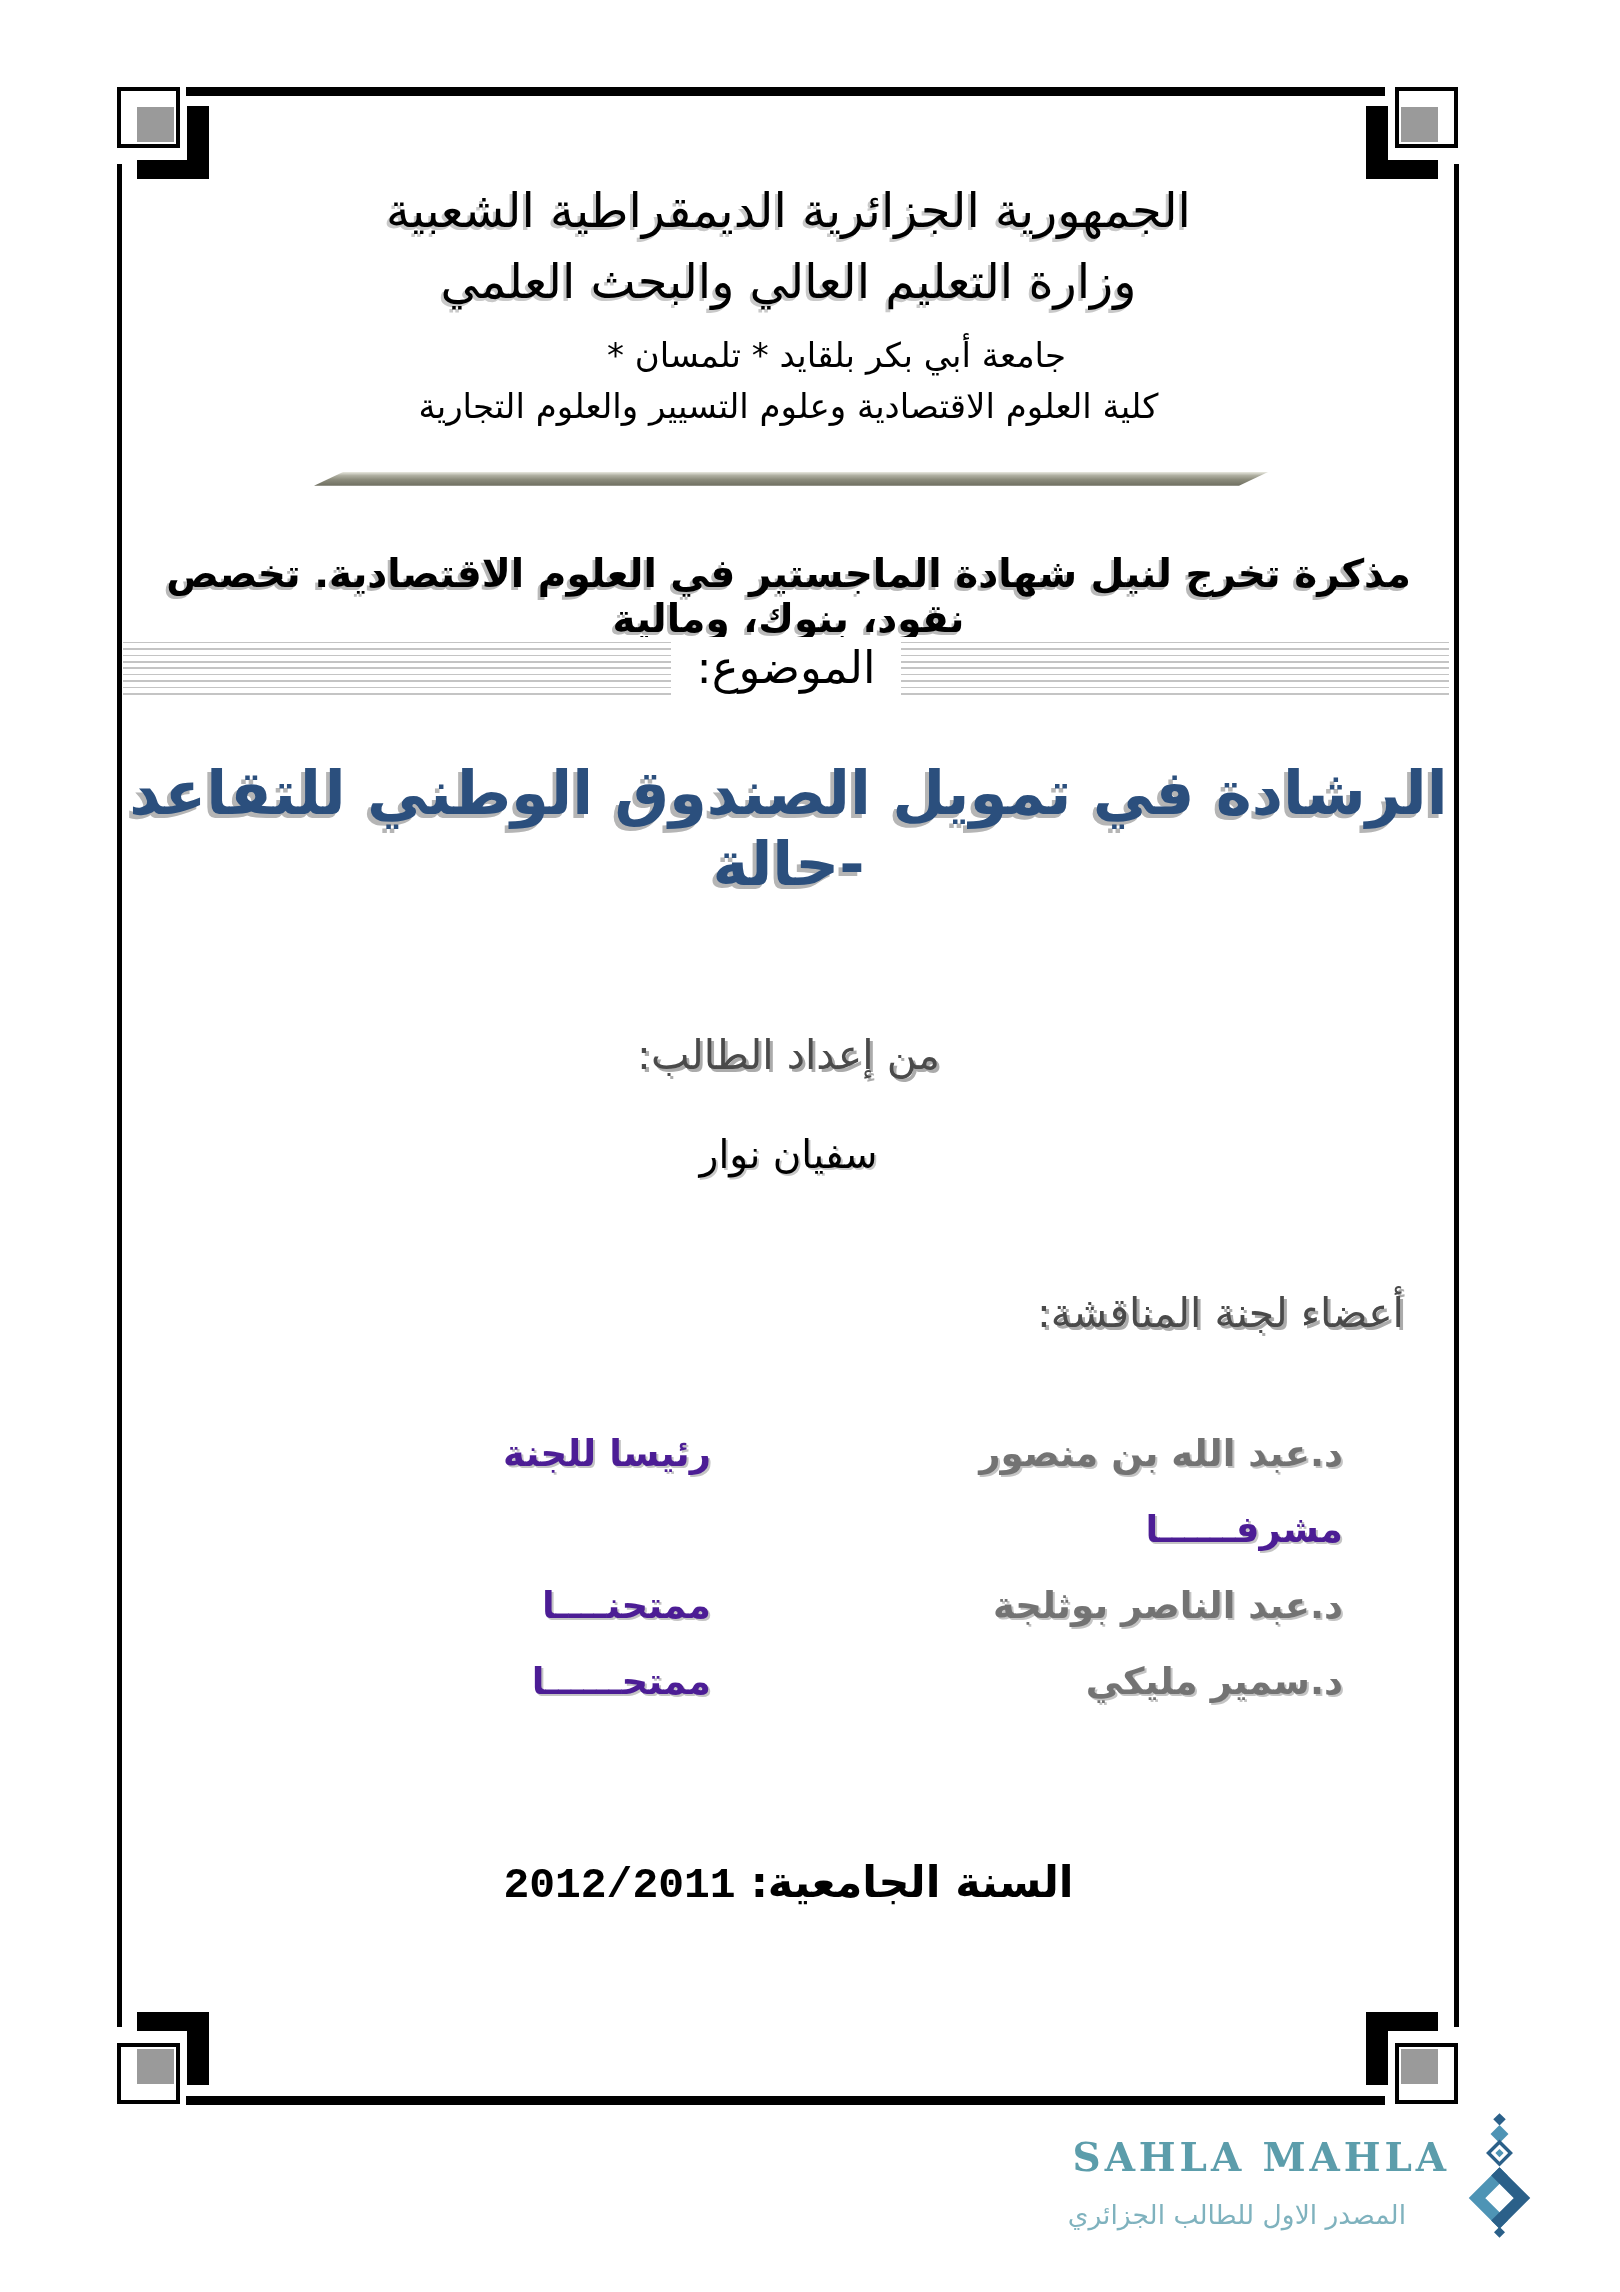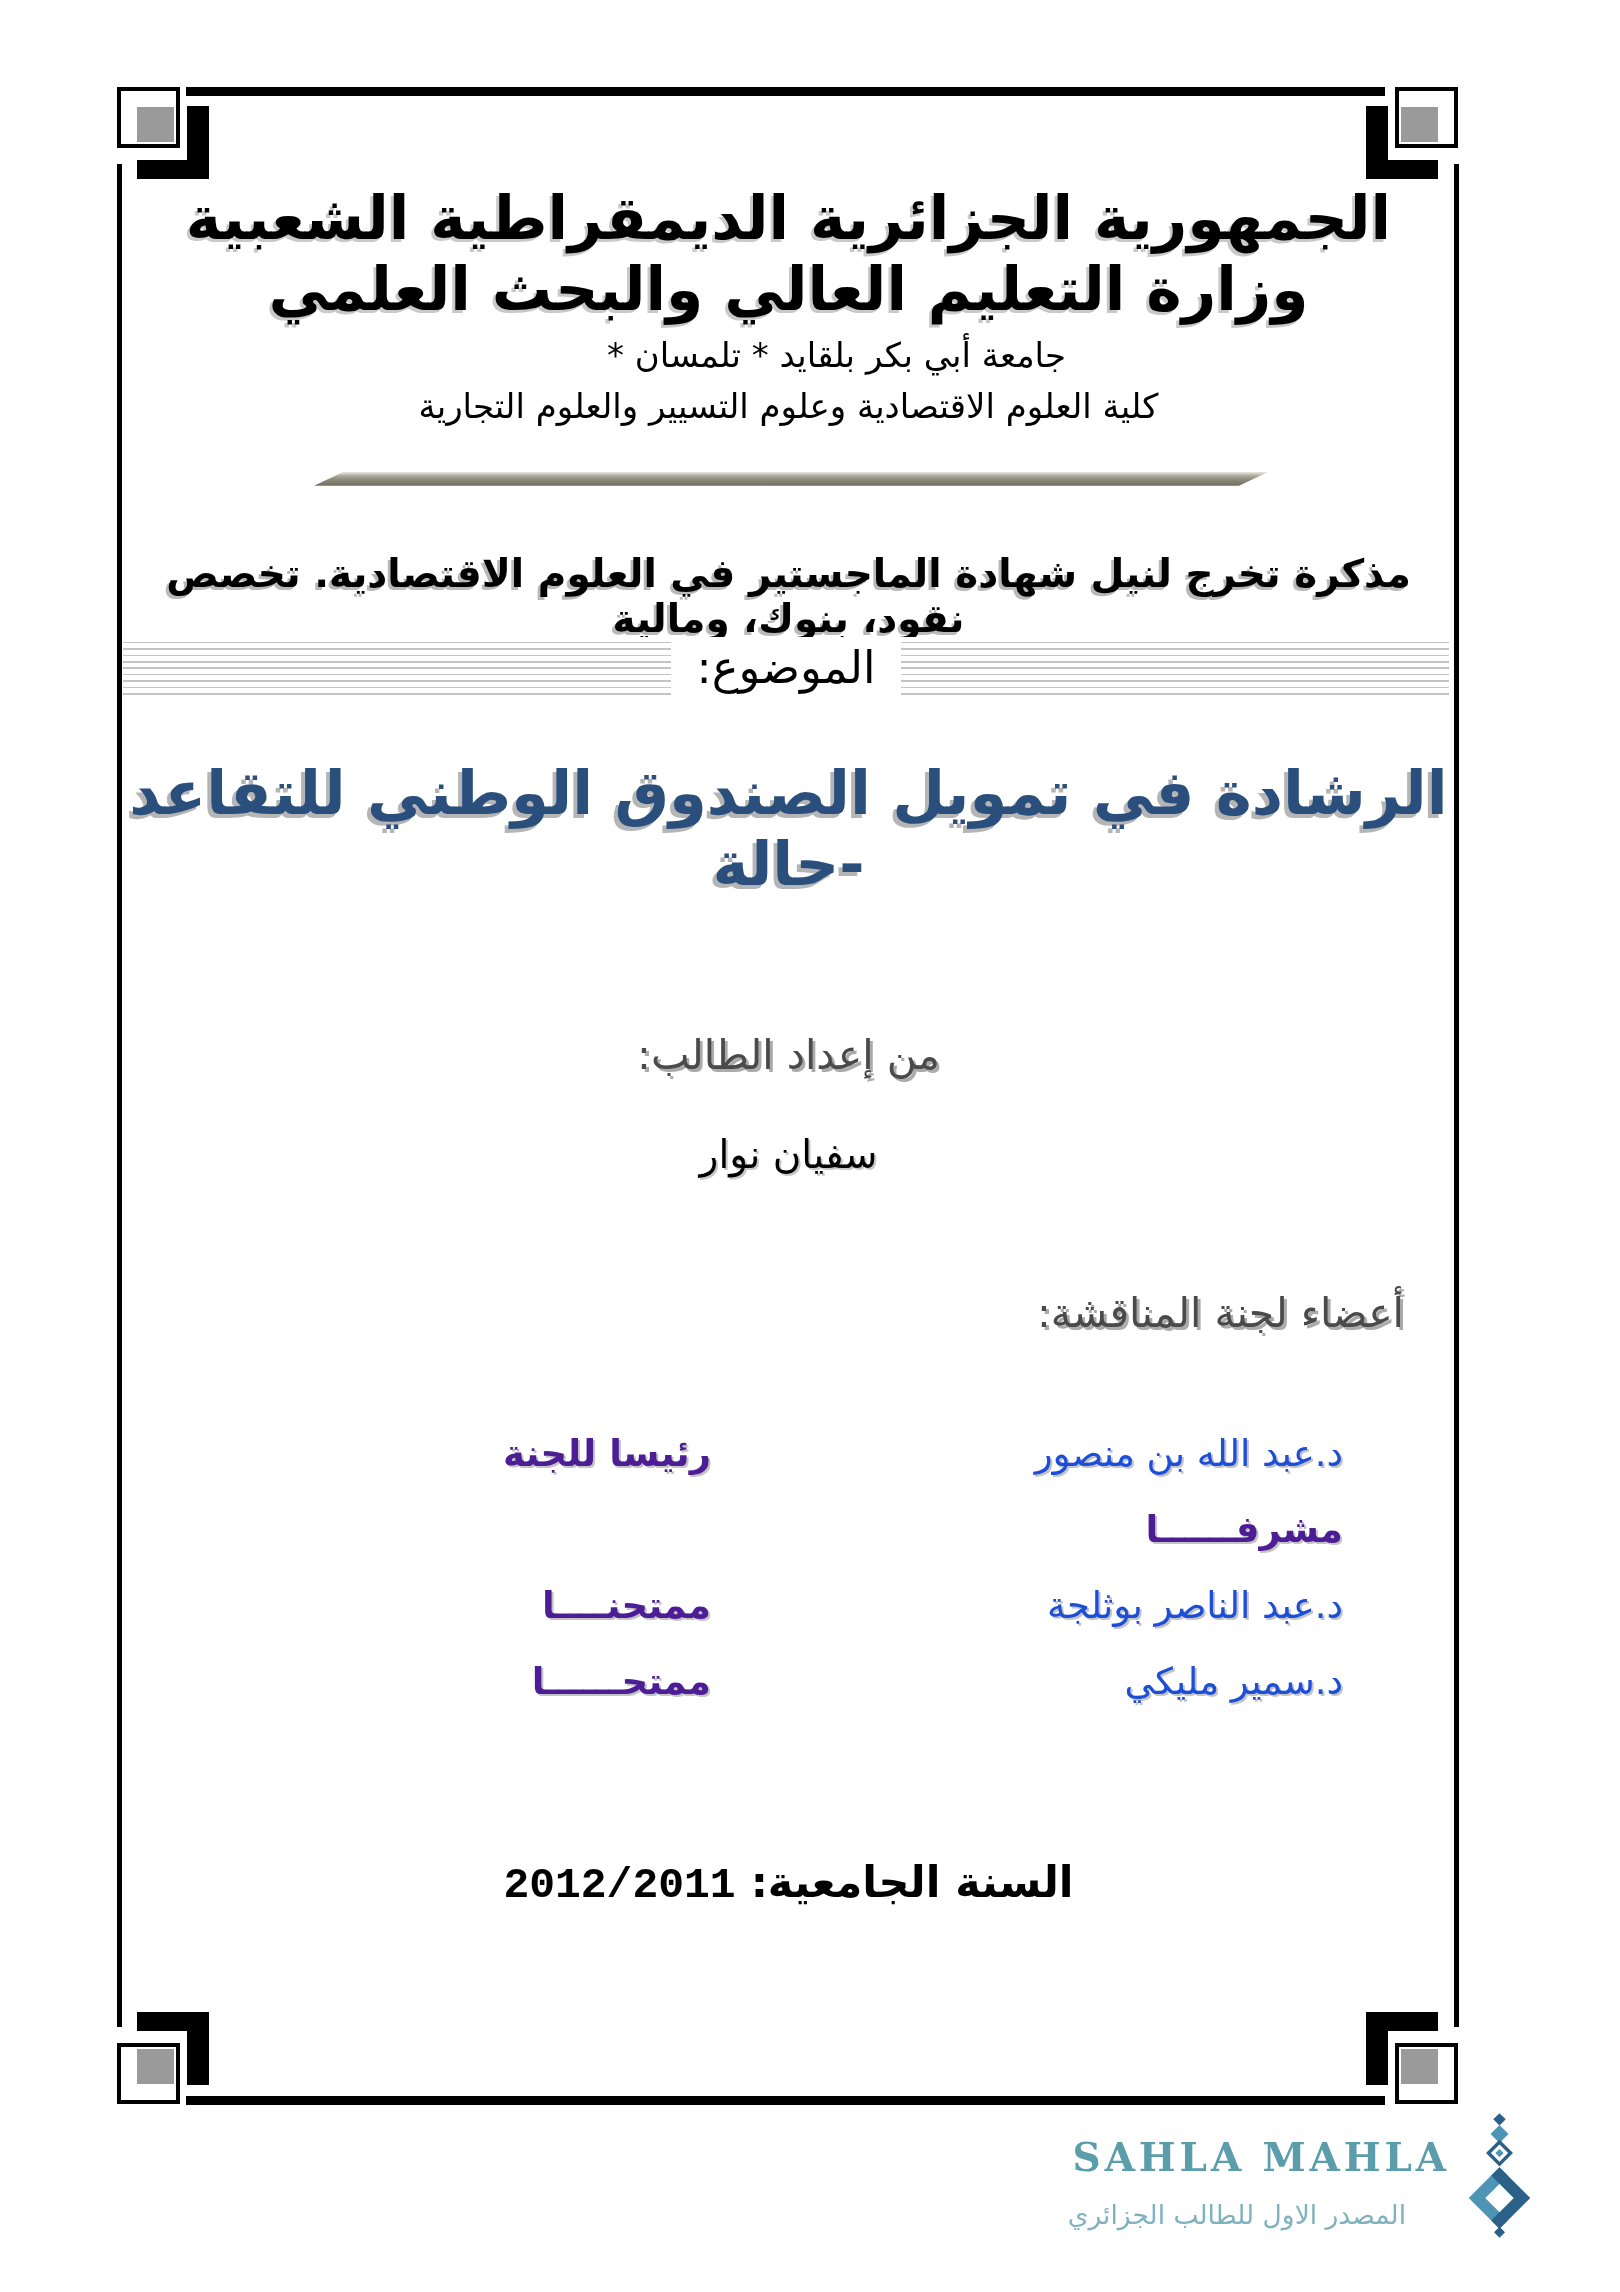--- a/index.html
+++ b/index.html
@@ -24,21 +24,21 @@
   .corner.bl{left:117px;top:2013px;transform:scaleY(-1);}
   .corner.br{left:1367px;top:2013px;transform:scale(-1,-1);}
   .c-square{position:absolute;left:0;top:0;width:63px;height:61px;
             border:4.9px solid #000;box-sizing:border-box;background:#fff;}
   .c-gray{position:absolute;left:19.6px;top:19.6px;width:37px;height:35px;background:#9A9A9A;}
   .c-arm-v{position:absolute;left:70px;top:18.6px;width:21.6px;height:73px;background:#000;}
   .c-arm-h{position:absolute;left:19.6px;top:73px;width:72px;height:18.6px;background:#000;}
 
   
   .txt{position:absolute;left:122px;width:1333px;text-align:center;direction:rtl;color:#000;}
-  .hdr-bold{font-weight:bold;font-size:60px;line-height:1.2;
+  .hdr-bold{font-weight:normal;font-size:48px;line-height:1.2;
             text-shadow:-2.9px 2.9px 0 #c9c9c9;text-align:center;}
   .hdr-line1{top:182px;}
   .hdr-line2{top:253px;}
   .hdr-serif{font-size:34px;line-height:1.3;}
   .hdr-line3{top:333px;padding-left:48px;}
   .hdr-line4{top:384px;}
 
   .divider{
     position:absolute;left:314px;top:472px;width:954px;height:13.7px;
     background:linear-gradient(to bottom,#e9e9e0 0%,#b0b0a2 25%,#8b8b7b 55%,#6e6e60 100%);
@@ -68,21 +68,21 @@
                 text-shadow:2.9px 2.9px 0 #ababab;}
   .prepared{top:1031px;}
   .student{top:1132px;font-size:39px;text-shadow:2px 2px 0 #c8c8c8;}
 
   .committee-heading{top:1289px;text-align:right;padding-left:0;
                      left:auto;right:216px;width:auto;}
 
   .committee{position:absolute;left:549px;top:1415px;width:794px;direction:rtl;}
   .committee-row{display:flex;justify-content:space-between;align-items:center;
                  height:76px;}
-  .member-name{font-weight:normal;font-size:37px;color:#1d4ed8;
+  .member-name{font-weight:bold;font-size:37px;color:#737373;
                text-shadow:2px 2px 0 #c4c4c4;white-space:nowrap;}
   .member-role{font-weight:bold;font-size:37px;color:#4c1d95;width:162px;
                text-align:center;text-shadow:2px 2px 0 #c4c4c4;white-space:nowrap;}
 
   .year{top:1857px;font-weight:bold;font-size:43px;}
   .year .num{font-family:Liberation Mono, monospace;margin-top:16px;}
 
   
   .logo{position:absolute;right:86px;top:2113px;width:470px;height:137px;}
   .emblem{position:absolute;right:0;top:0;}

